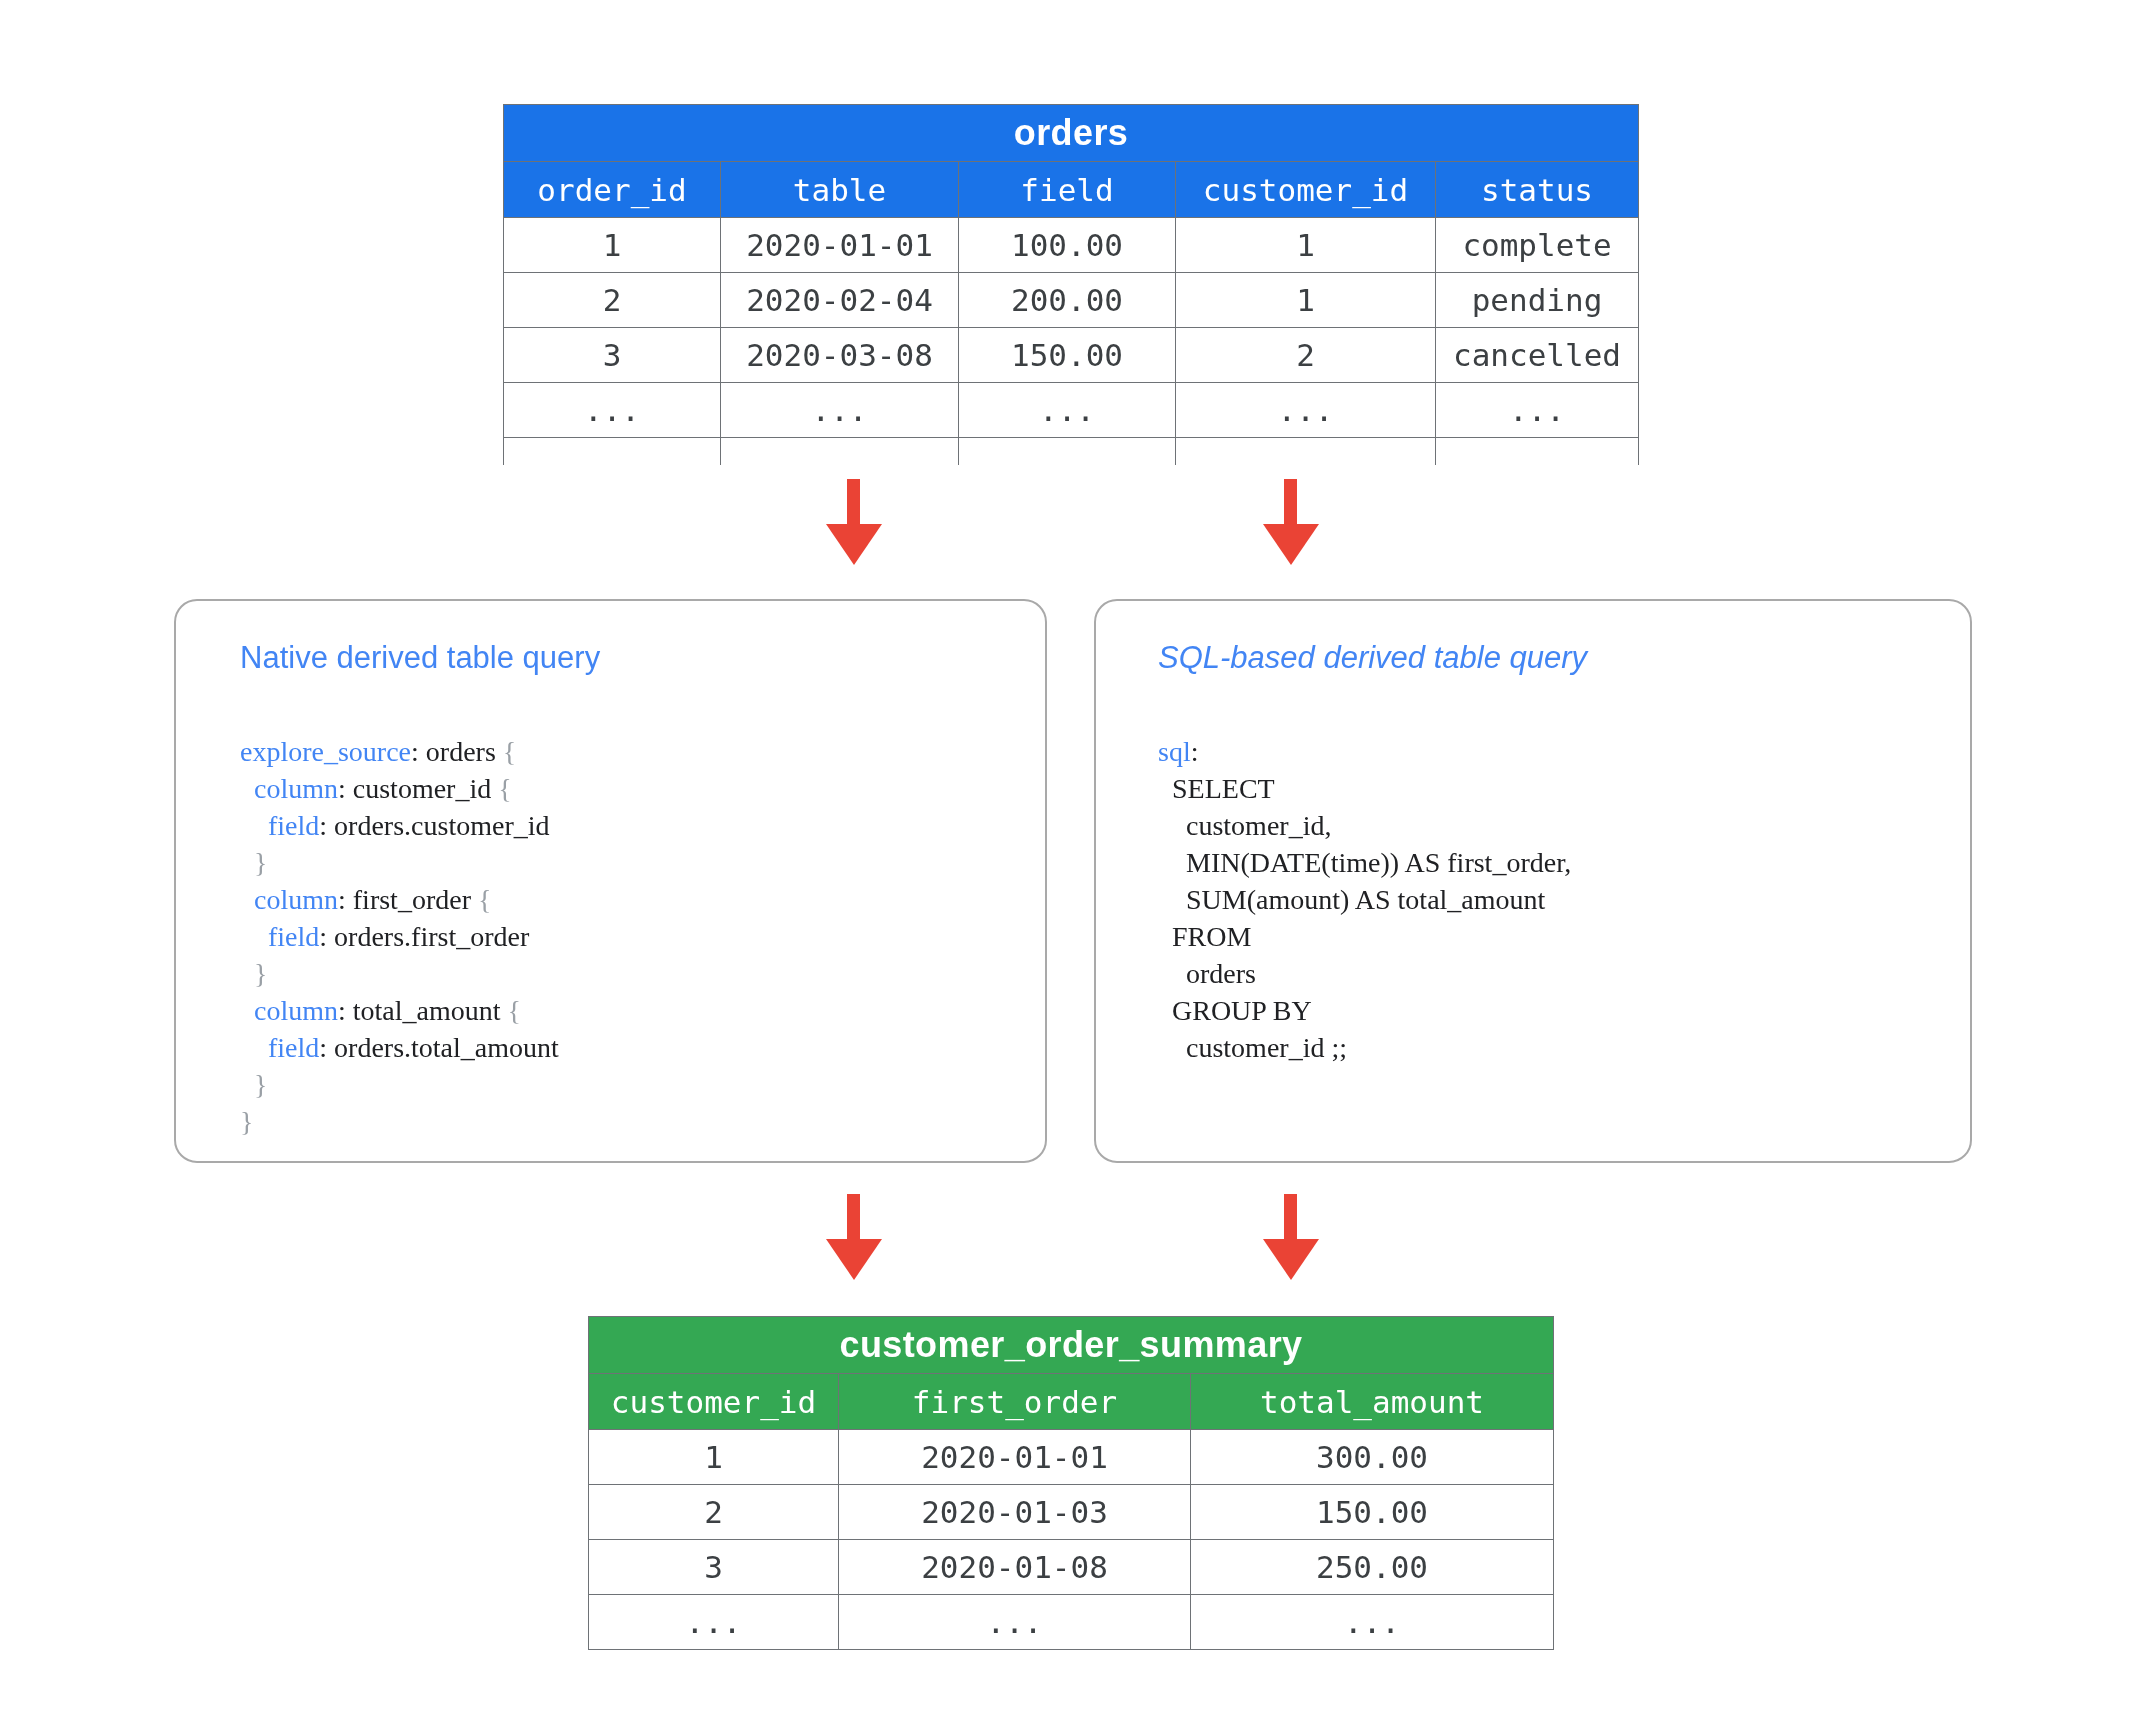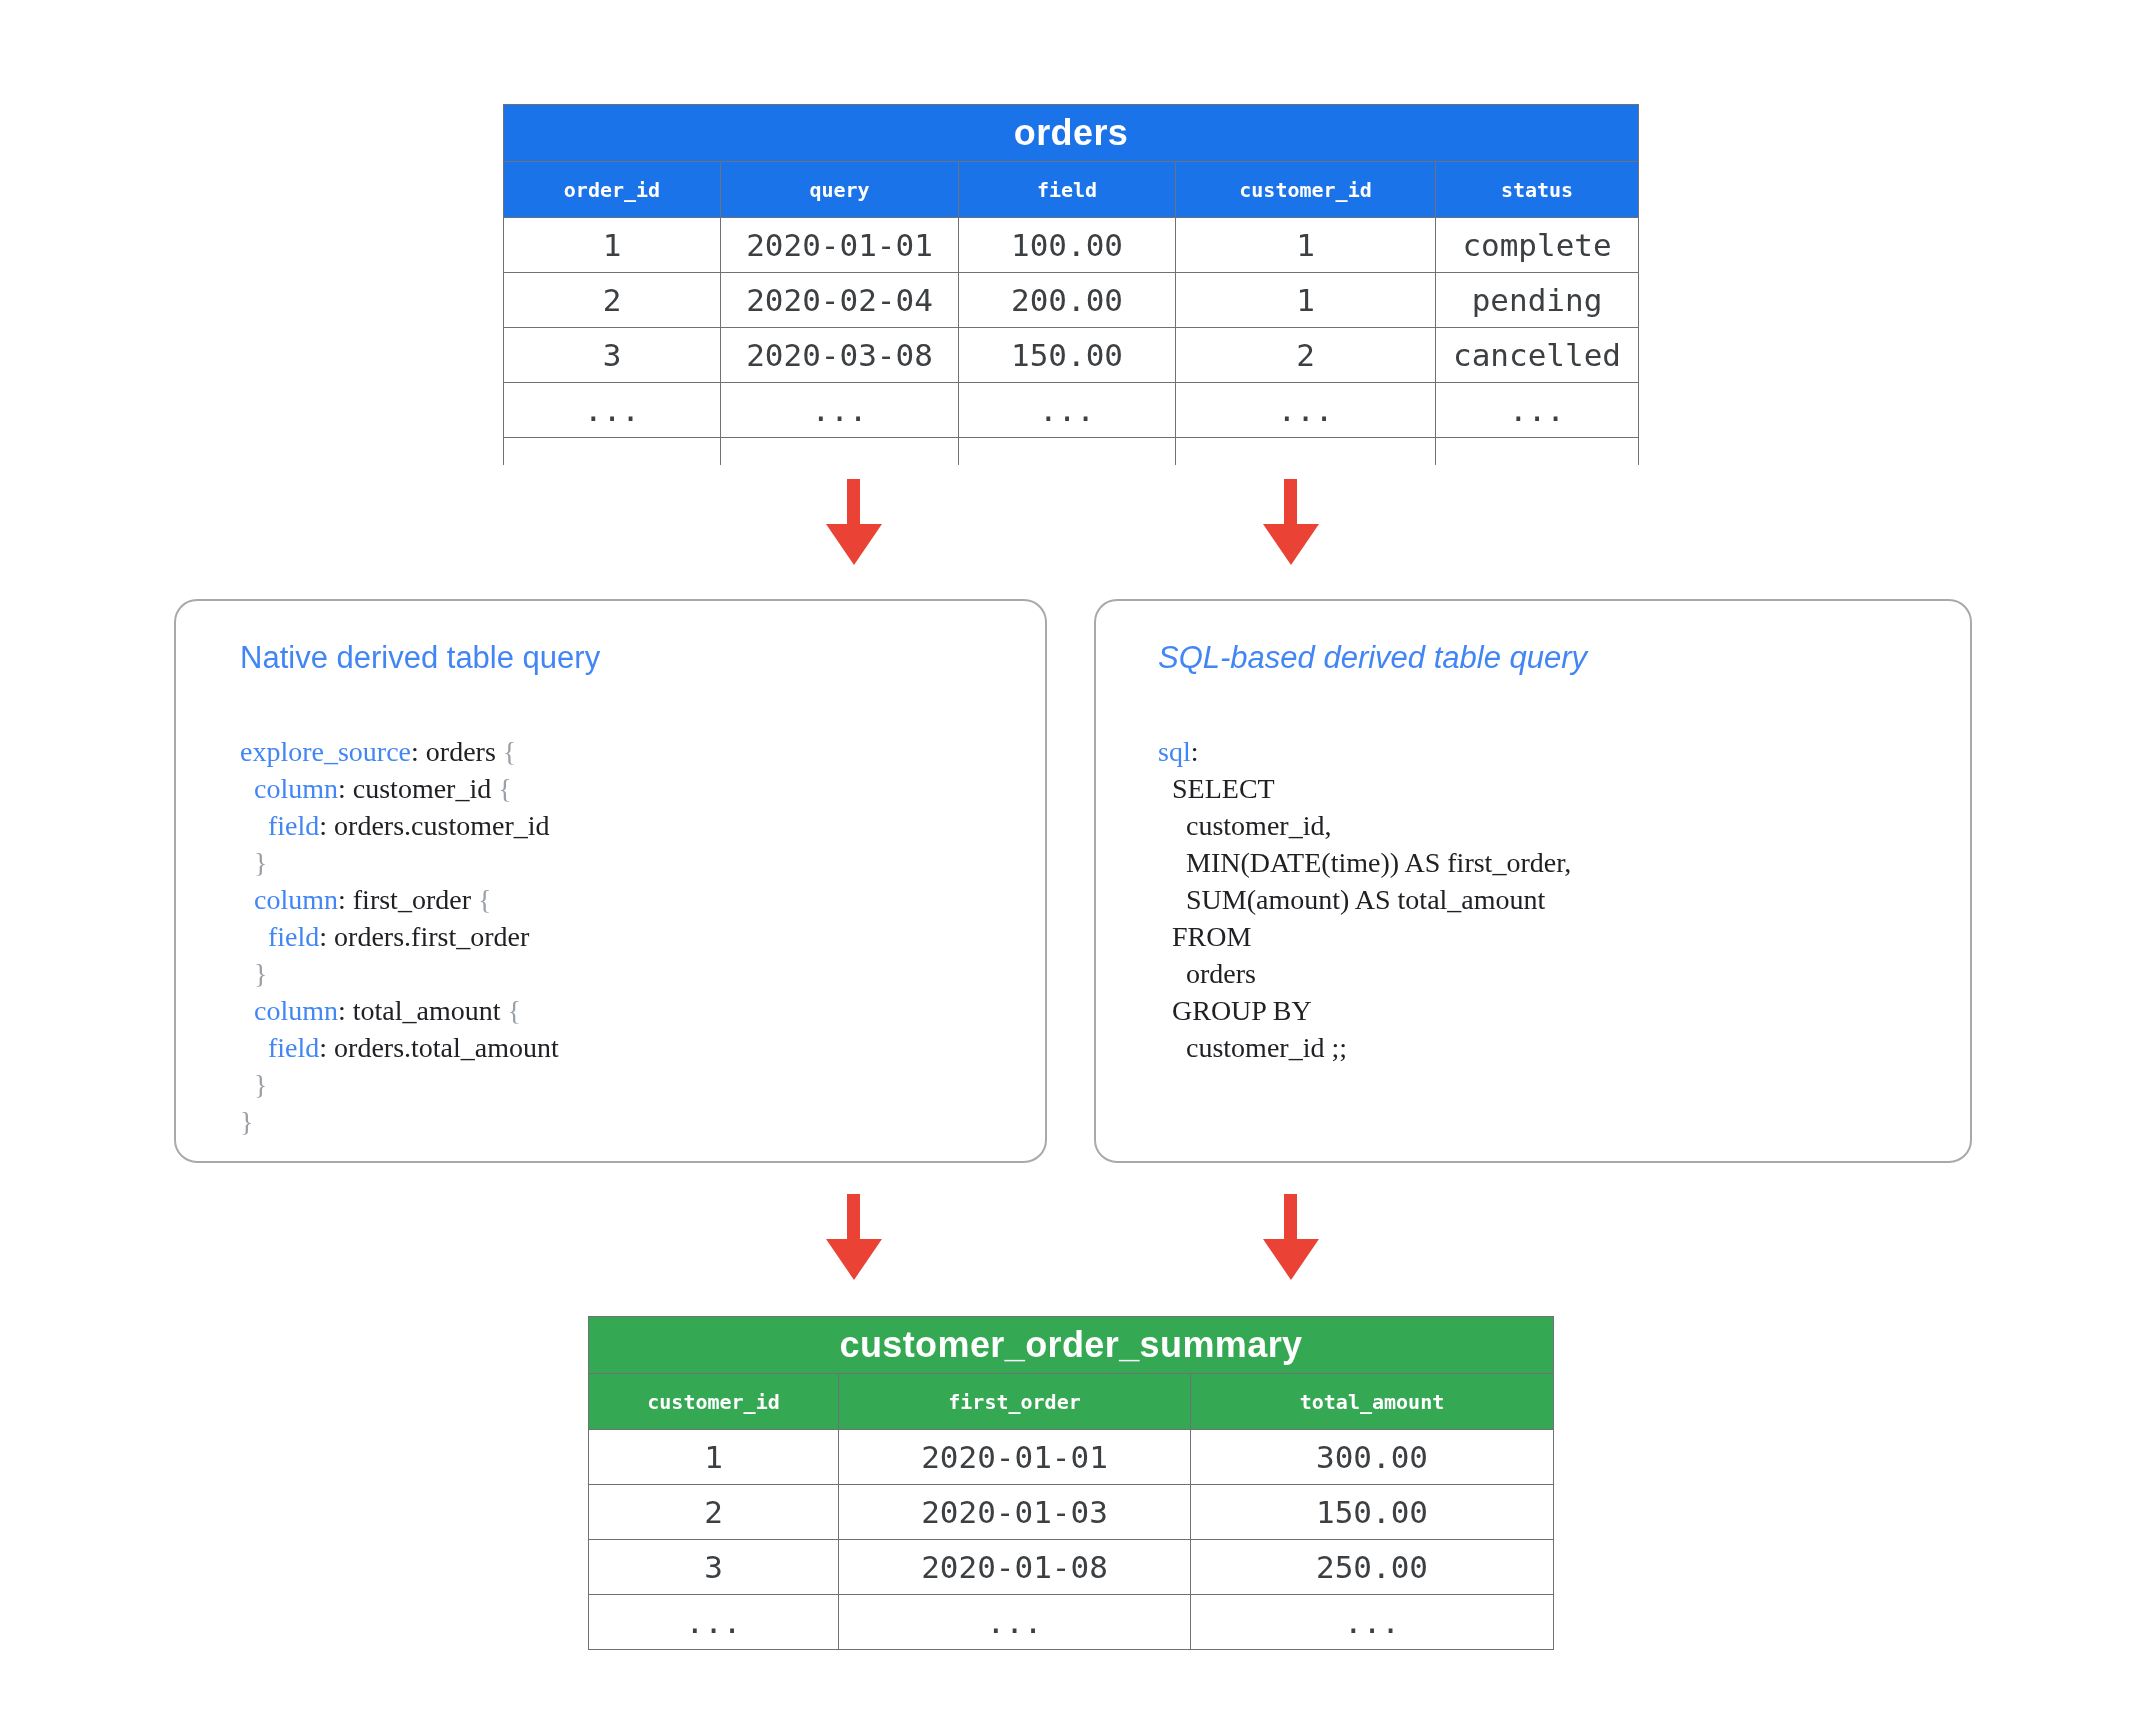--- a/index.html
+++ b/index.html
@@ -6,21 +6,21 @@
   body { width:2137px; height:1733px; position:relative;
          font-family:"Liberation Sans", sans-serif; }
 
   
   table.dtable { border-collapse:collapse; position:absolute; table-layout:fixed; }
   .dtable th, .dtable td { border:1.8px solid #6e7276; text-align:center; vertical-align:middle; padding:0; }
   .dtable td { font-family:"DejaVu Sans Mono", monospace; font-size:31px; color:#3c4043; height:54px; }
   .dtable th.table-title { color:#ffffff; font-size:36px; font-weight:bold; height:56px;
                            font-family:"Liberation Sans", sans-serif; letter-spacing:0.4px; }
   .dtable th.colhead { color:#ffffff; font-family:"DejaVu Sans Mono", monospace;
-                       font-size:20px; font-weight:bold; height:55px; }
+                       font-size:31px; font-weight:normal; height:55px; }
 
   table.orders  { left:503px;  top:104px;  width:1134px; }
   .orders  th.table-title, .orders  th.colhead { background:#1a73e8; }
   table.summary { left:588px;  top:1316px; width:964px; }
   .summary th.table-title, .summary th.colhead { background:#34a853;margin-left:32px; }
 
   
   .partial-row td { border-bottom:none; height:27px; }
 
   
@@ -58,21 +58,21 @@
       <col style="width:217px">
     <col style="width:260px">
       <col style="width:203px">
   </colgroup>
   <thead>
     <tr>
       <th colspan="5" class="table-title">orders</th>
     </tr>
     <tr>
         <th class="colhead">order_id</th>
-        <th class="colhead">query</th>
+        <th class="colhead">table</th>
         <th class="colhead">field</th>
         <th class="colhead">customer_id</th>
         <th class="colhead">status</th>
       </tr>
   </thead>
   <tbody>
       <tr>
         <td>1</td>
         <td>2020-01-01</td>
         <td>100.00</td>

